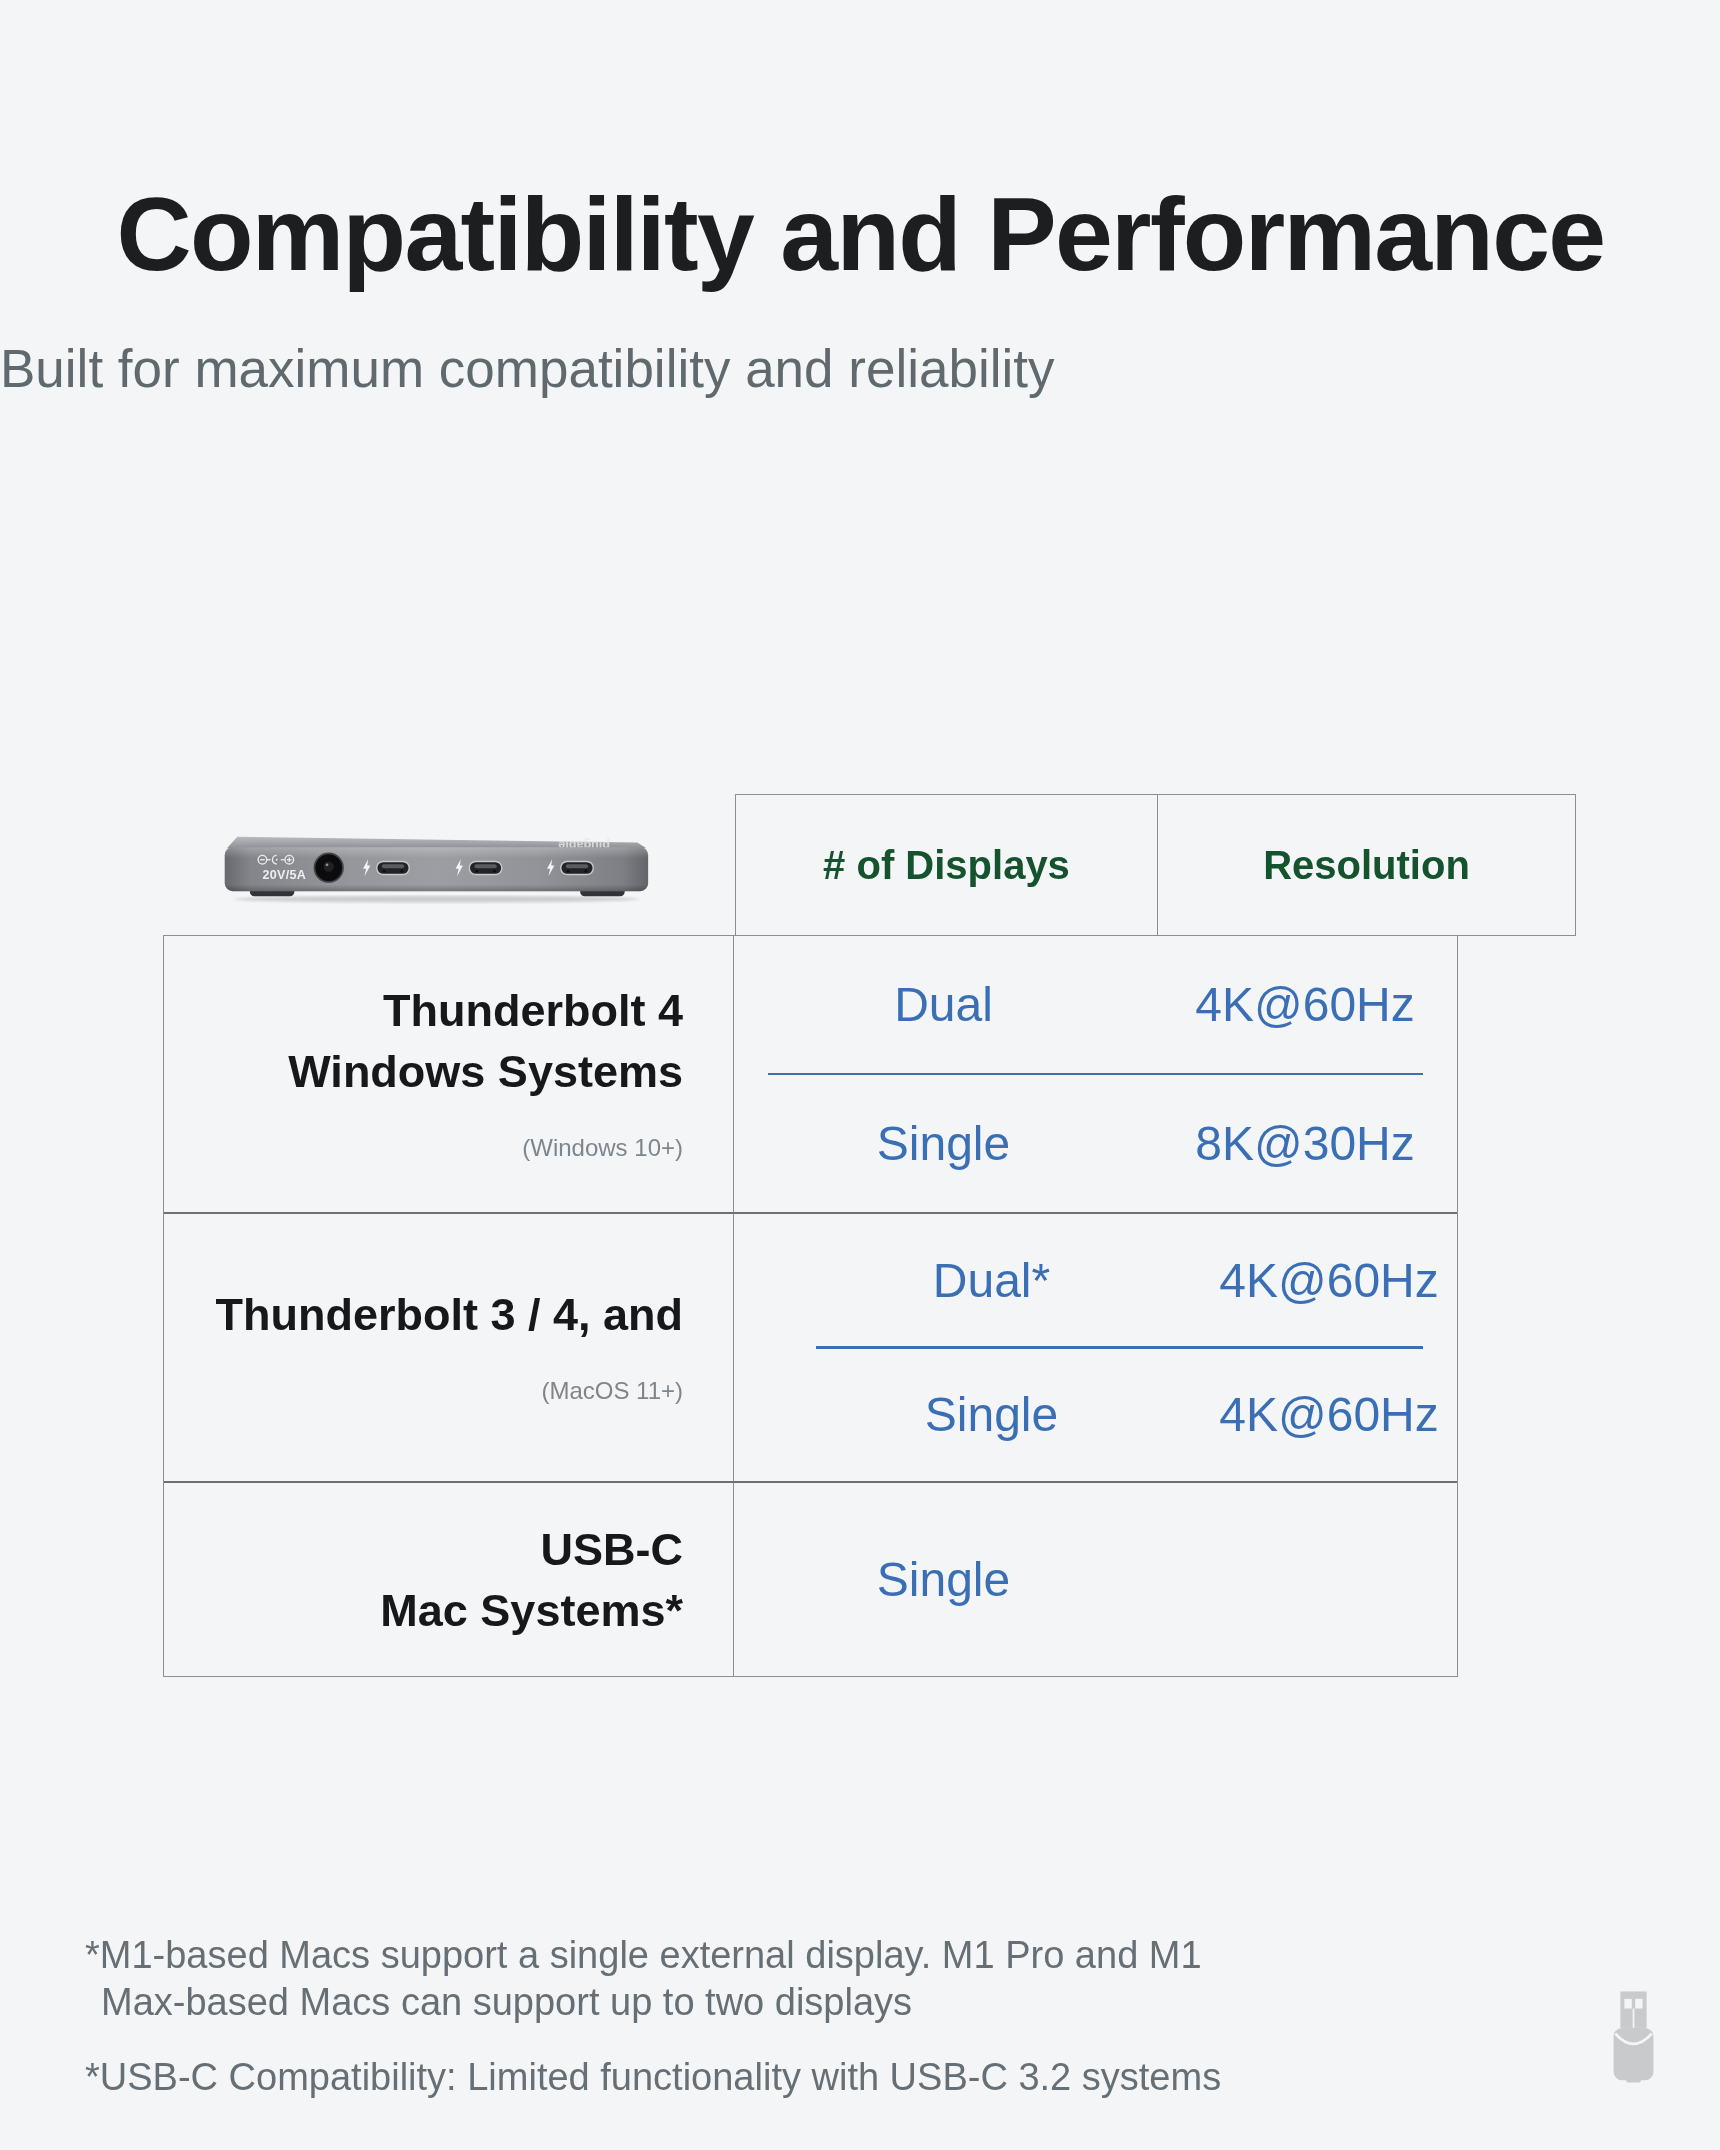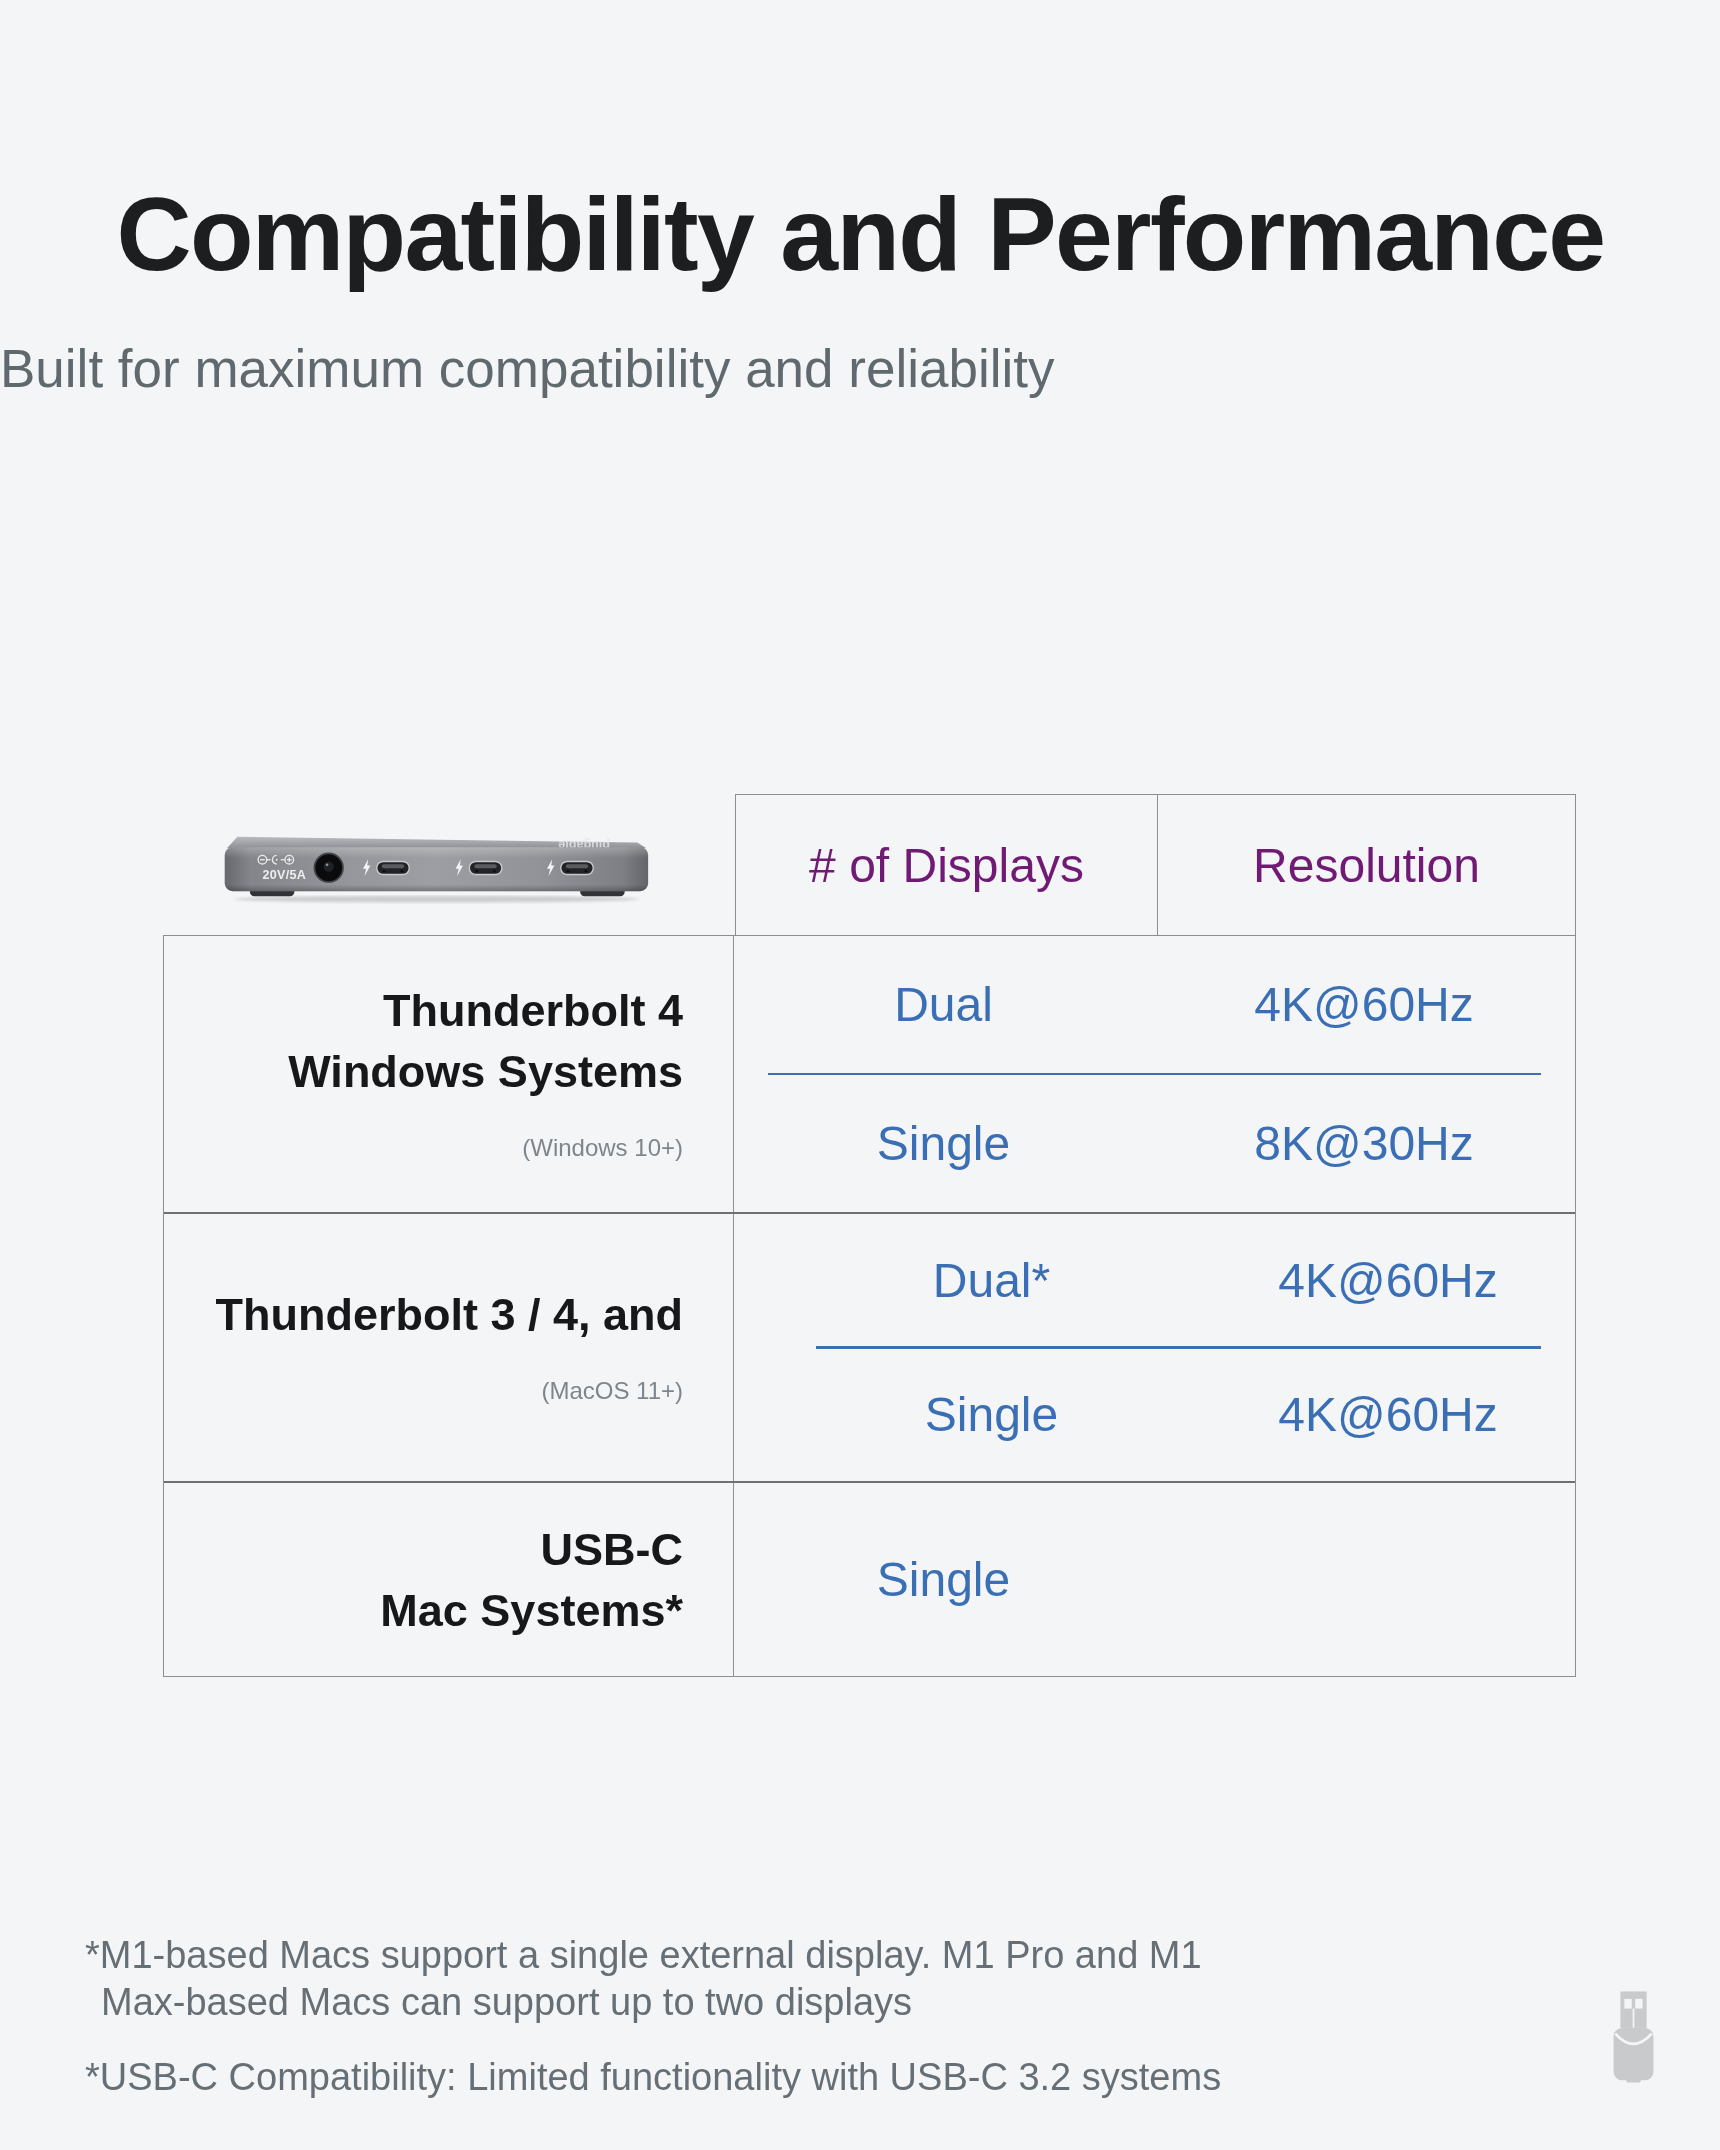--- a/index.html
+++ b/index.html
@@ -29,30 +29,30 @@
     font-size:53px;font-weight:400;color:var(--subtitle_color);line-height:64px;letter-spacing:0px;
   }
 
   
   .header-box{
     position:absolute;left:735px;top:794px;width:841px;height:142px;
     border:1.7px solid var(--border_gray);display:flex;
   }
   .hcell{
     flex:0 0 421px;display:flex;align-items:center;justify-content:center;
-    font-size:48px;color:#701a75;font-weight:400;
+    font-size:40px;color:#14532d;font-weight:700;
   }
   .hcell.second{flex:1 1 auto;border-left:1.7px solid var(--border_gray);}
 
   
   .device{position:absolute;left:209px;top:830px;width:456px;height:80px;}
 
   
   .body-box{
-    position:absolute;left:163px;top:935px;width:1413px;height:742px;
+    position:absolute;left:163px;top:935px;width:1295px;height:742px;
     border:1.7px solid var(--border_gray);display:flex;flex-direction:column;
   }
   .row{display:flex;flex:0 0 auto;}
   .row + .row{border-top:2.3px solid var(--row_divider_gray);}
   .row1{height:276px;}
   .row2{height:269px;gap:48px;}
   .row3{flex:1 1 auto;}
   .labelcell{
     flex:0 0 570px;border-right:1.7px solid var(--border_gray);
     display:flex;flex-direction:column;justify-content:center;align-items:flex-end;

